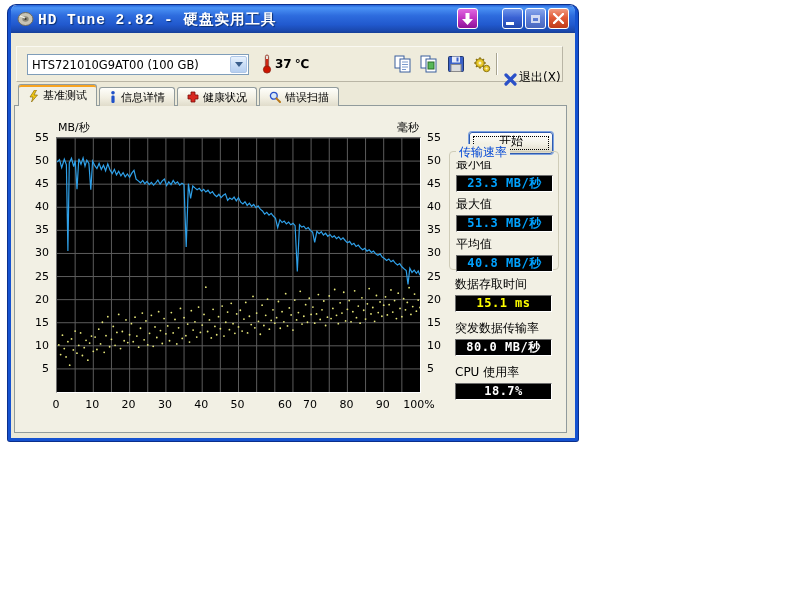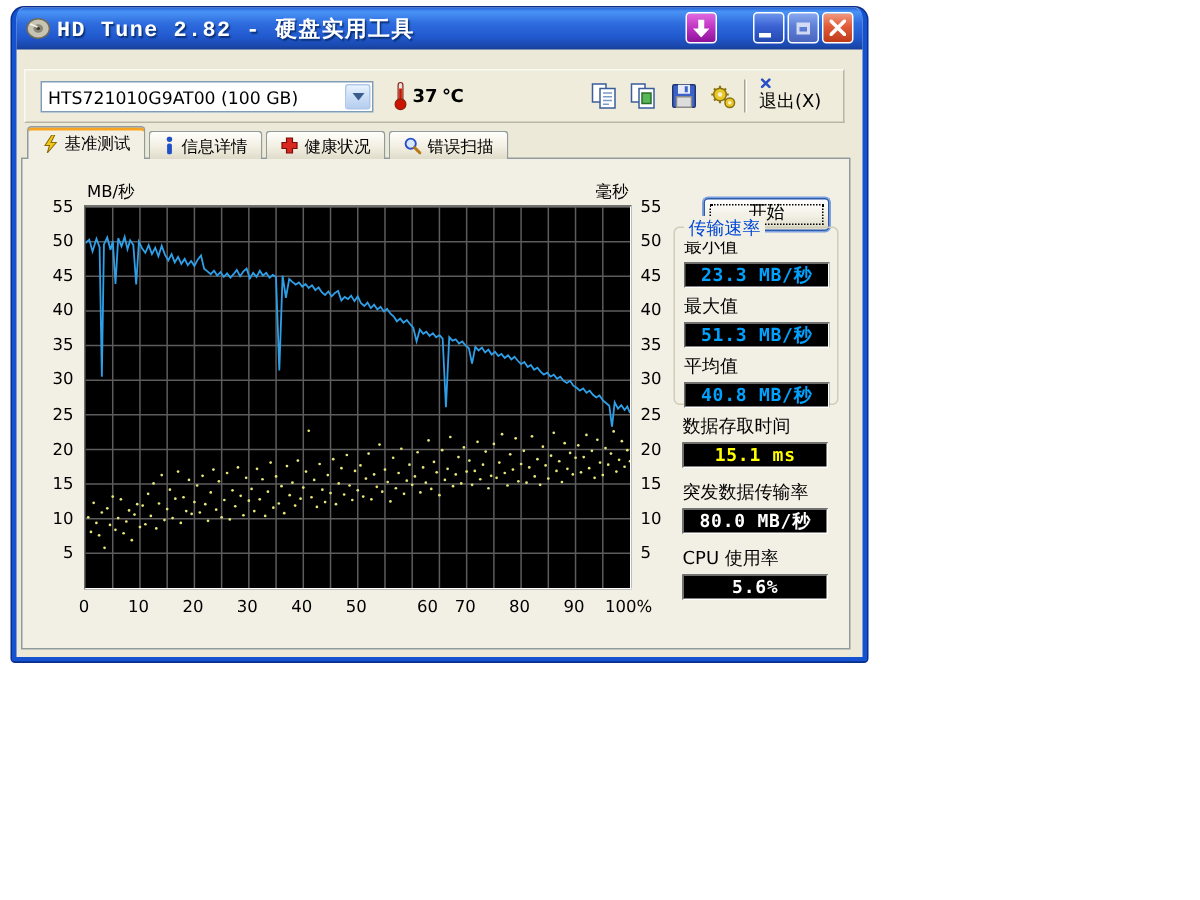--- a/index.html
+++ b/index.html
@@ -34,21 +34,21 @@
     border:1px solid #7F9DB9; display:flex; align-items:center; }
   .combo-text { flex:1; font-size:11.5px; padding-left:4px; color:#000; white-space:nowrap; overflow:hidden; }
   .combo-btn { width:17px; height:17px; margin:1px; background:linear-gradient(180deg,#E8F2FD,#CBDEF6 50%,#B6CFF0);
     border:1px solid #AFC7E8; border-radius:2px; display:flex; align-items:center; justify-content:center; }
   .combo-arrow { width:0; height:0; border-left:4px solid transparent; border-right:4px solid transparent; border-top:5px solid #3A5E8C; }
   .temp-wrap { position:absolute; left:245px; top:6px; height:22px; display:flex; align-items:center; }
   .temp-value { font-size:12px; font-weight:bold; color:#000; margin-left:3px; }
   .temp-unit { font-size:12px; font-weight:bold; color:#000; margin-left:3px; }
   .tool-btn { position:absolute; top:5px; width:24px; height:24px; display:flex; align-items:center; justify-content:center; }
   .tool-sep { position:absolute; left:479px; top:6px; width:2px; height:22px; border-left:1px solid #A8A490; border-right:1px solid #fff; }
-  .exit-btn { position:absolute; left:487px; top:5px; height:24px; display:flex; align-items:flex-start;flex-direction:column; }
+  .exit-btn { position:absolute; left:487px; top:15px; height:24px; display:flex; align-items:flex-end; }
   .exit-label { font-size:12px; color:#000; margin-left:2px; }
 
   
   .tabs { position:absolute; left:7px; top:51px; height:22px; display:flex; z-index:3; }
   .tab { display:flex; align-items:center; padding:0 9px; font-size:11px; color:#000;
     border:1px solid #919B9C; border-bottom:none; border-radius:3px 3px 0 0; margin-right:2px;
     background:linear-gradient(180deg,#FEFEFB,#F2EFE2 55%,#E0DCCB); height:19px; margin-top:3px; }
   .tab.active { height:22px; margin-top:0; background:#F2F0E4; position:relative; z-index:5;
     box-shadow:inset 0 3px 0 -1px #F8A420; }
   .tab .ticon { margin-right:4px; display:inline-flex; }
@@ -477,21 +477,21 @@
           <div class="metric-label">平均值</div>
           <div class="value-box val-cyan">40.8 MB/秒</div>
         </div>
 
         <div class="extras">
           <div class="metric-label" style="margin-top:0">数据存取时间</div>
           <div class="value-box val-yellow">15.1 ms</div>
           <div class="metric-label">突发数据传输率</div>
           <div class="value-box val-white">80.0 MB/秒</div>
           <div class="metric-label">CPU 使用率</div>
-          <div class="value-box val-white">5.6%</div>
+          <div class="value-box val-white">18.7%</div>
         </div>
       </div>
 
     <span class="tick" style="right: 517px; top: 255.909px;">5</span>
         <span class="tick" style="left: 412px; top: 255.909px;">5</span>
         <span class="tick" style="right: 517px; top: 232.818px;">10</span>
         <span class="tick" style="left: 412px; top: 232.818px;">10</span>
         <span class="tick" style="right: 517px; top: 209.727px;">15</span>
         <span class="tick" style="left: 412px; top: 209.727px;">15</span>
         <span class="tick" style="right: 517px; top: 186.636px;">20</span>

